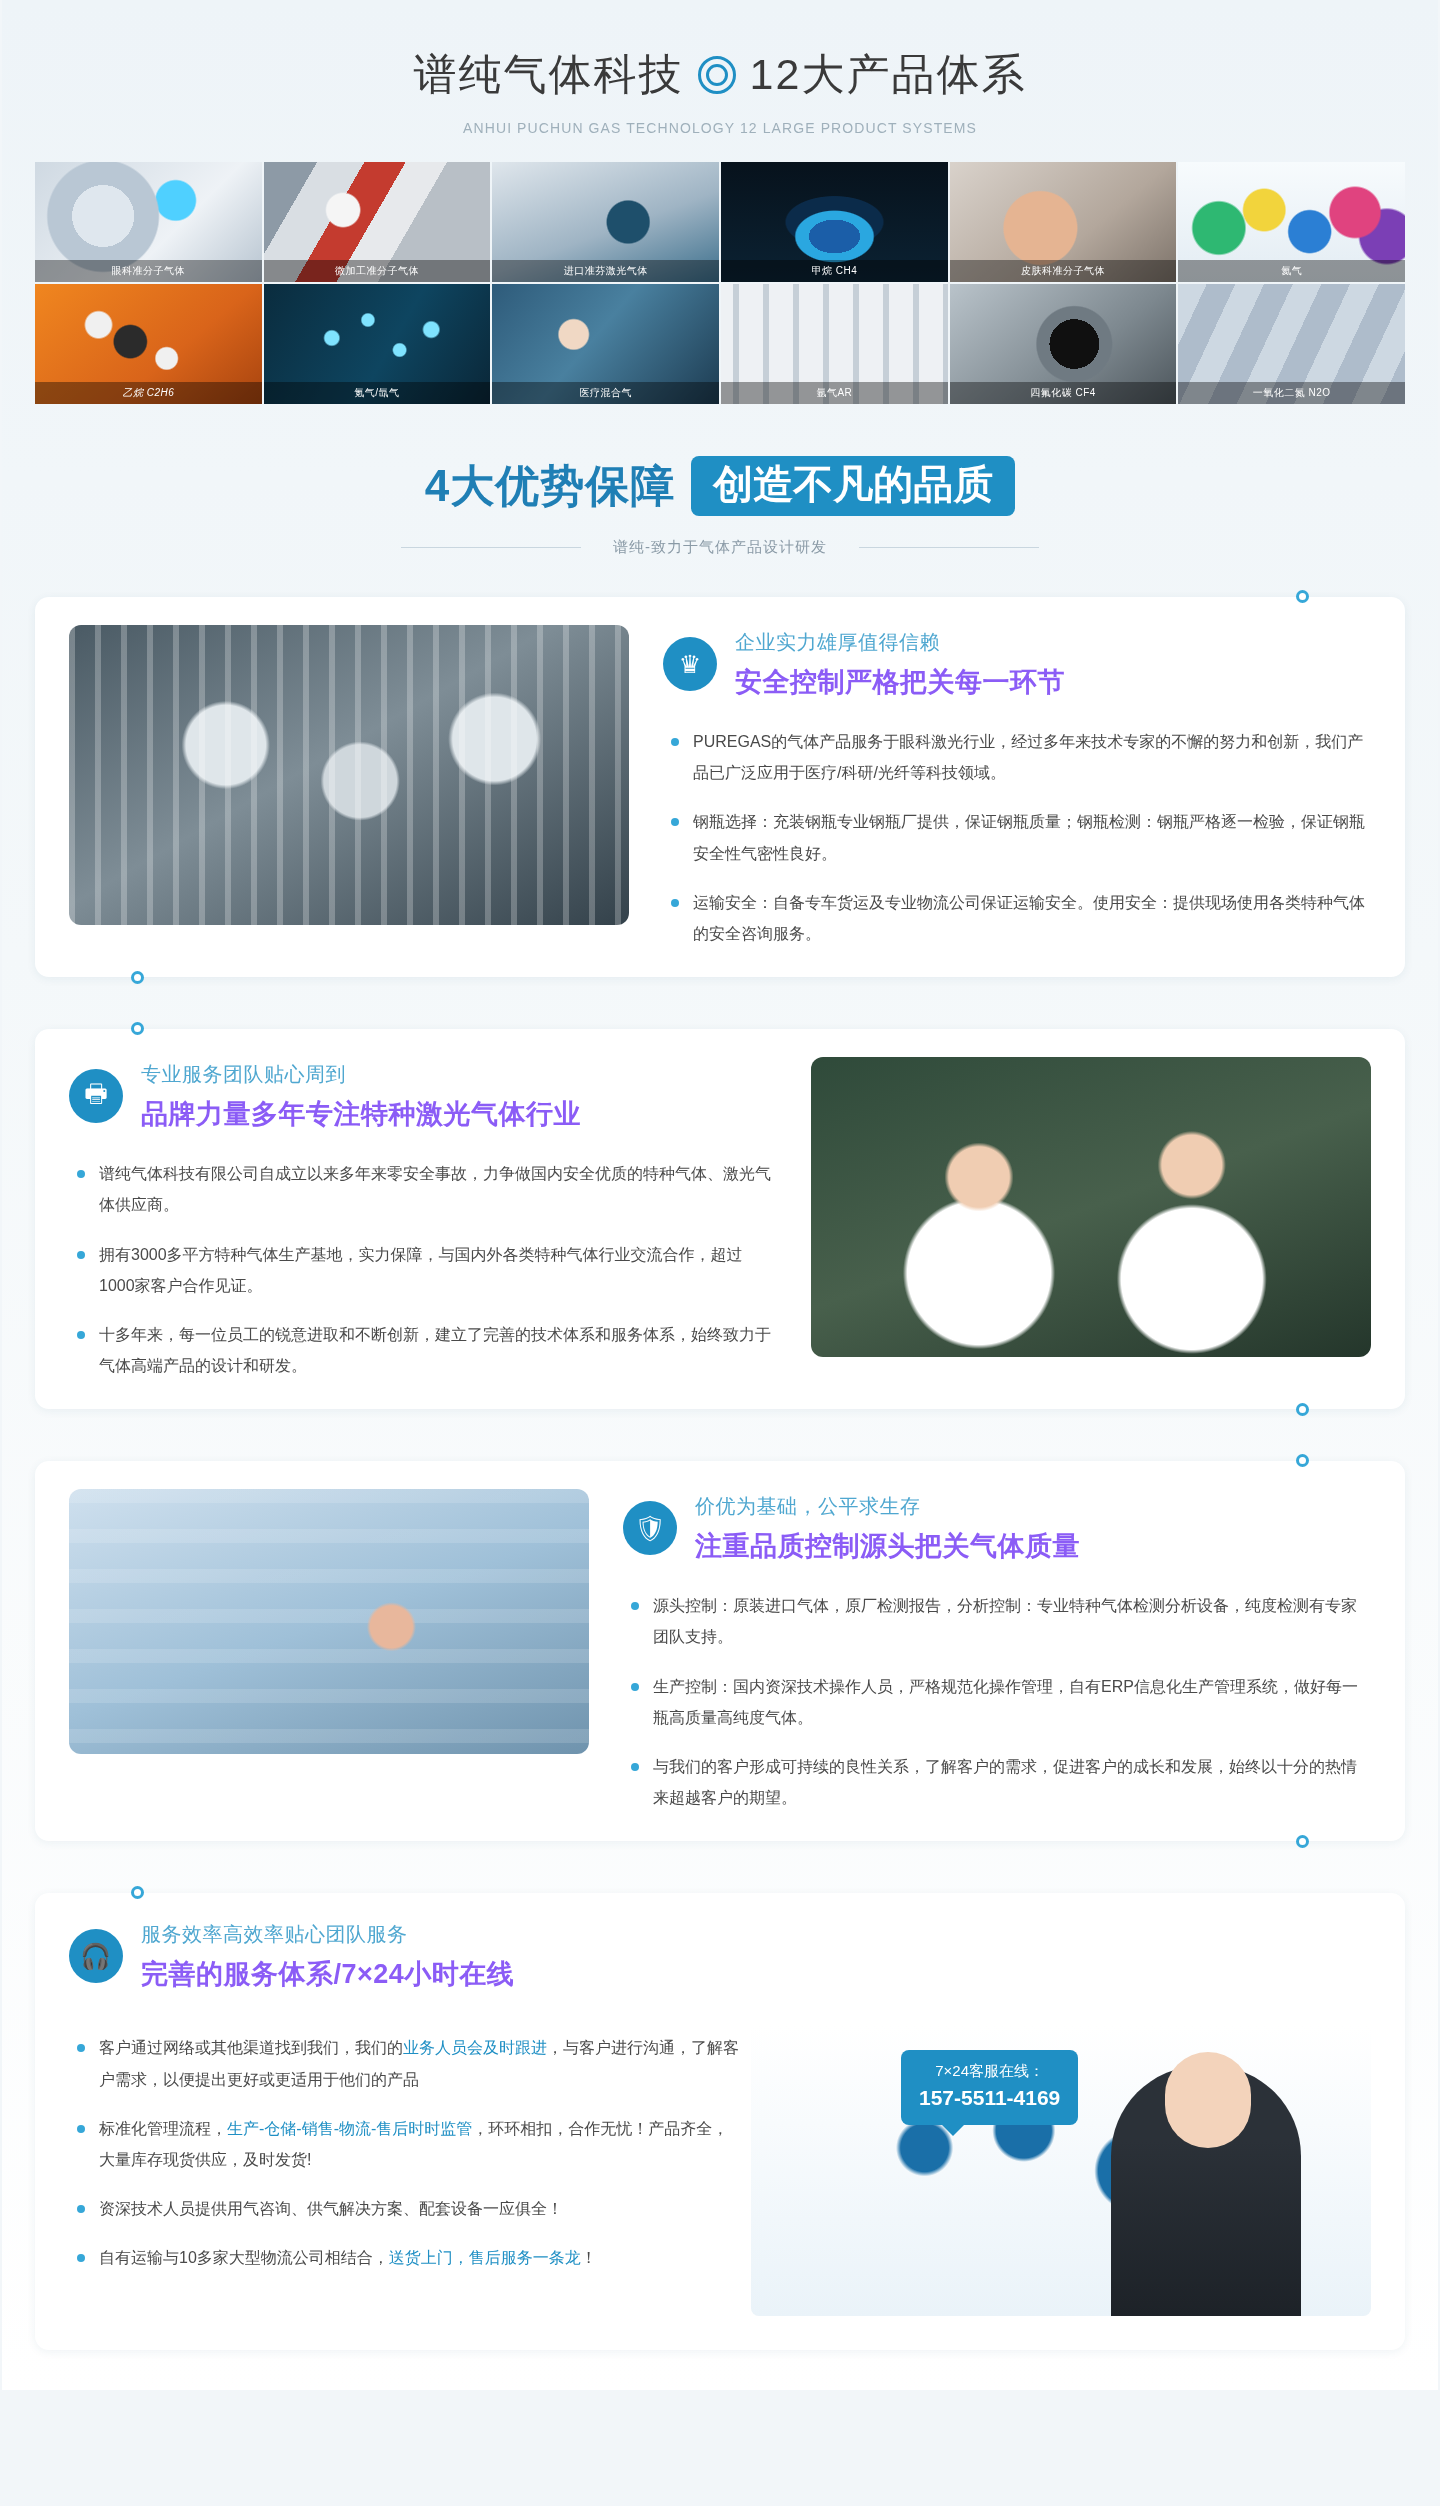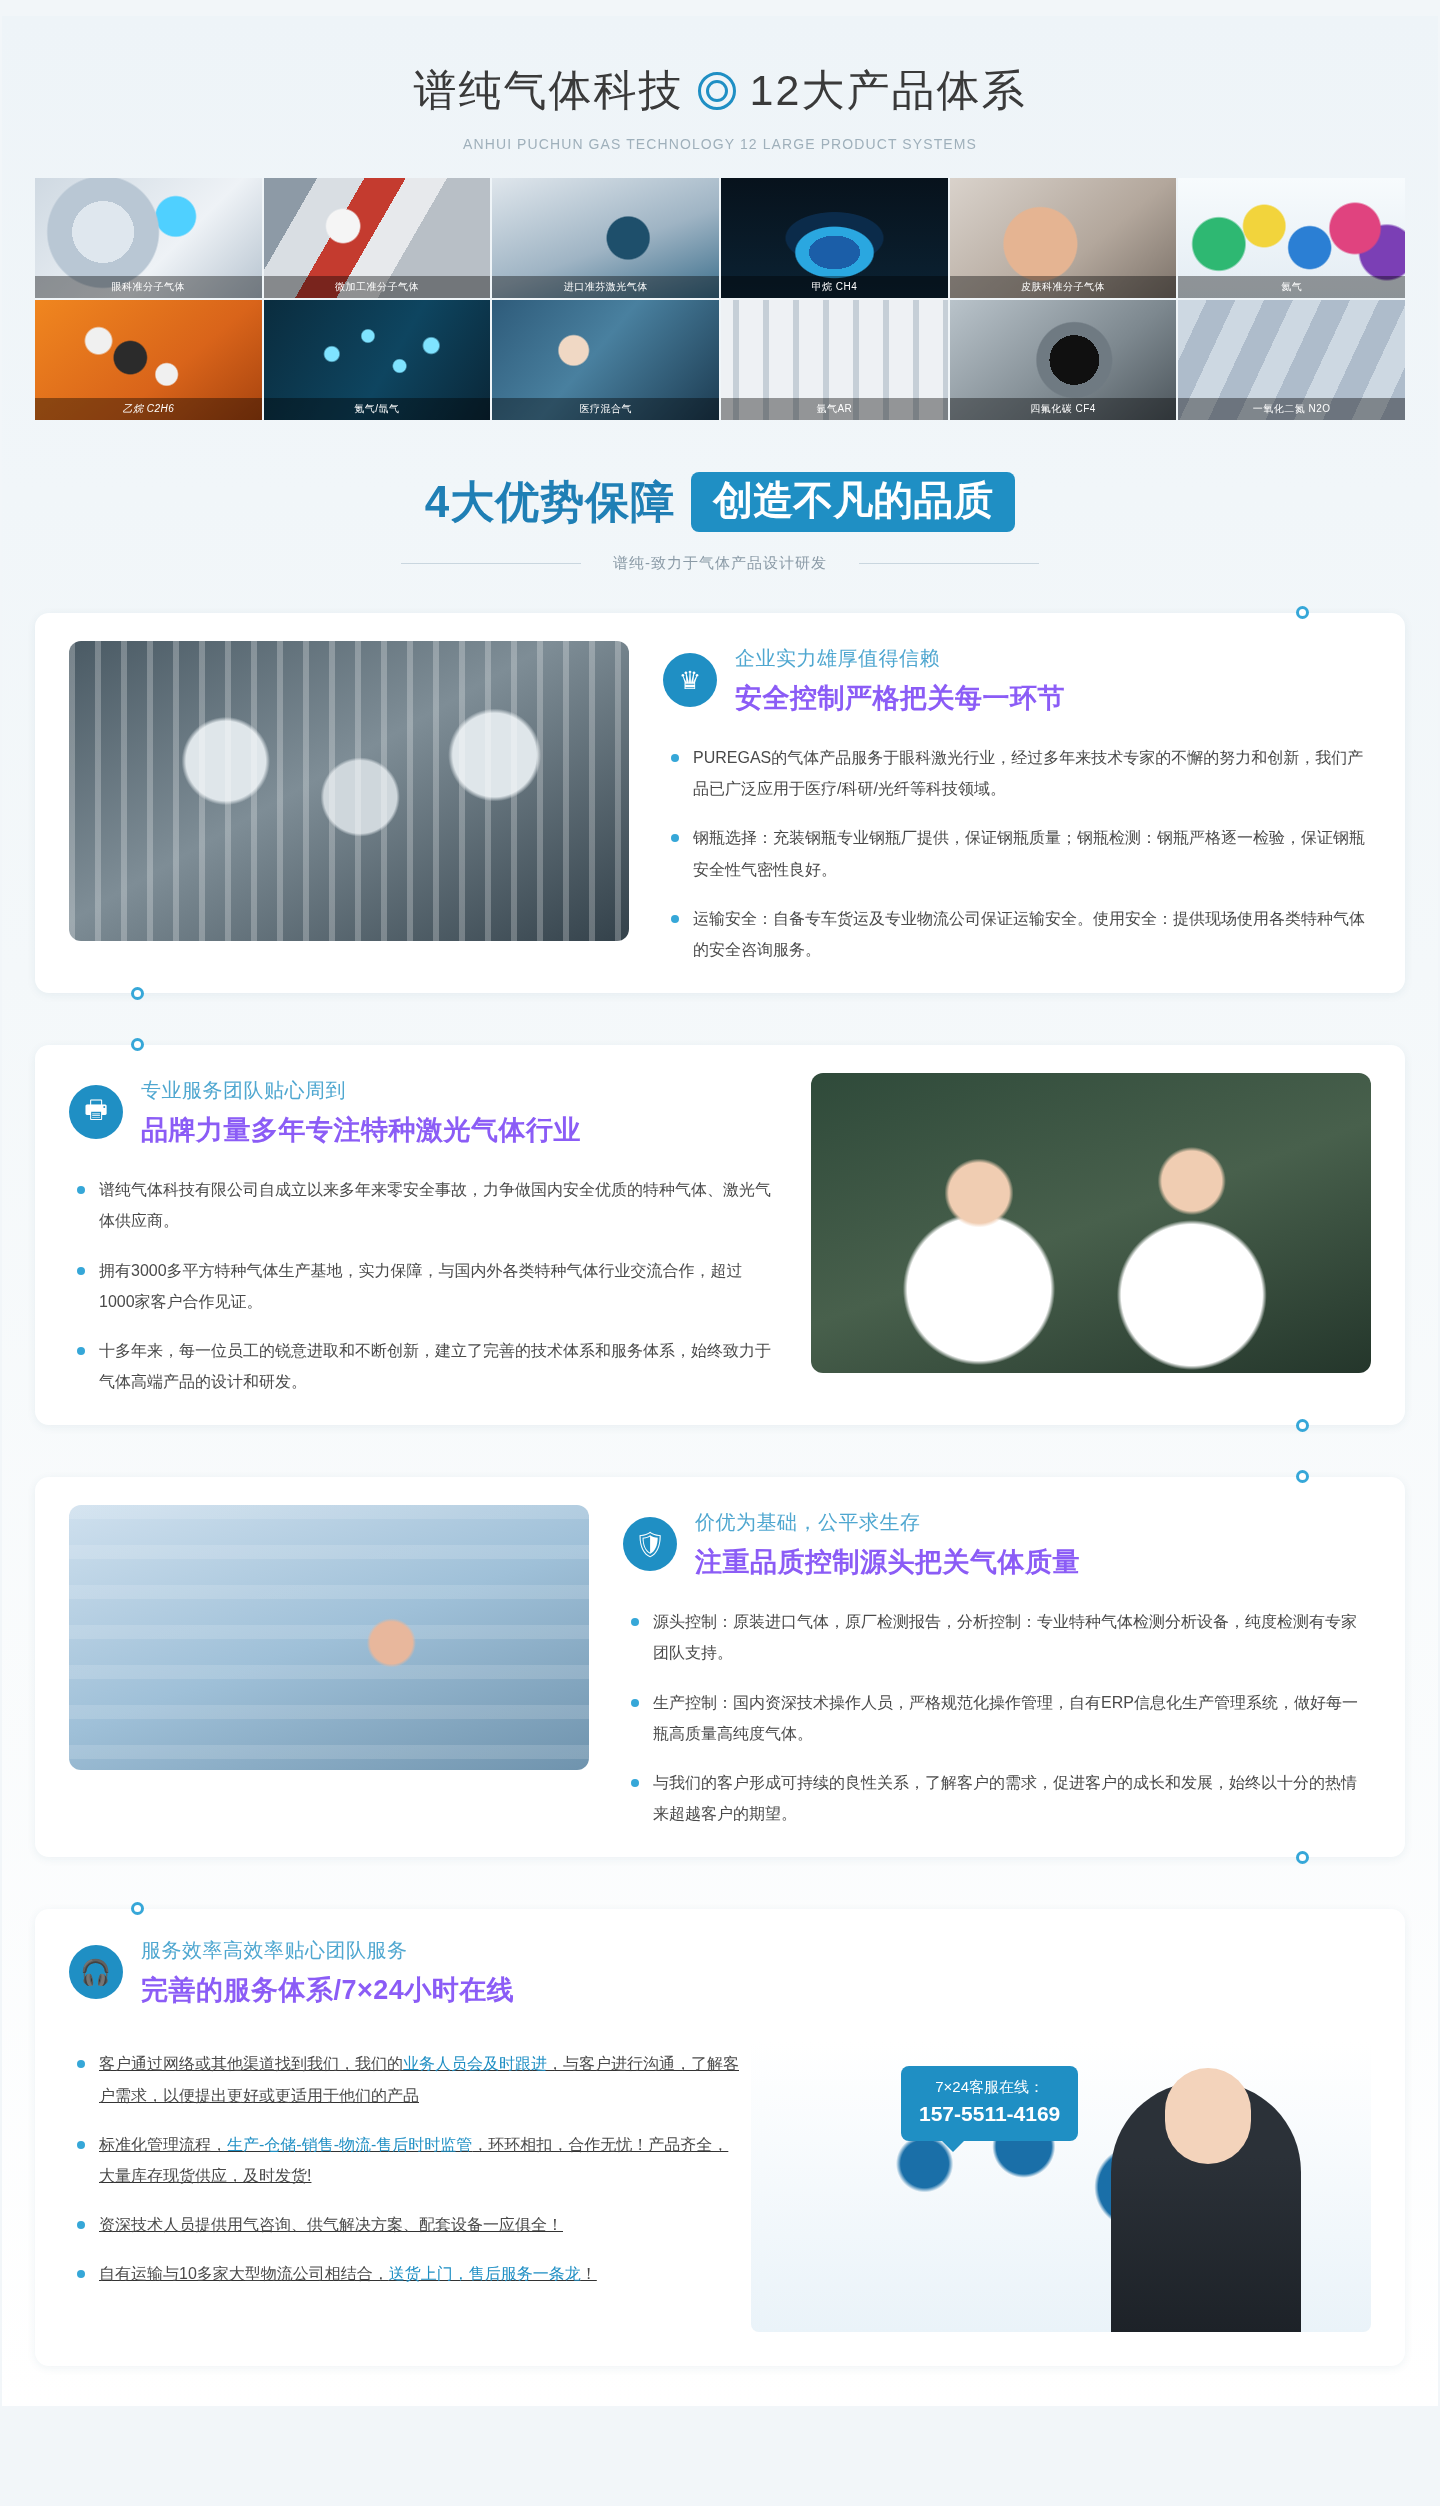--- a/index.html
+++ b/index.html
@@ -5,21 +5,21 @@
   * { box-sizing: border-box; margin: 0; padding: 0; }
   body {
     width: 1440px;
     background: #f2f6f9;
     font-family: "Liberation Sans", sans-serif;
     color: #333;
     -webkit-font-smoothing: antialiased;
   }
   .page {
     width: 1436px;
-    margin: 16px auto;
+    margin: 0 auto;
     background: linear-gradient(180deg,#eef4f8 0%, #f4f8fa 40%, #ffffff 100%);
     padding-bottom: 40px;
     position: relative;
     overflow: hidden;
   }
 
   
   .header { padding-top: 46px; text-align: center; }
   .header-title {
     font-size: 43px;
@@ -242,21 +242,21 @@
     width: 8px; height: 8px; border-radius: 50%;
     background: #36a7d8;
   }
   ul.points li:last-child { margin-bottom: 0; }
   .hl { color: #1f8fc4; }
 
   
   .card.last { flex-direction: column; gap: 0; padding-bottom: 34px; }
   .card.last .head-row { margin-bottom: 14px; }
   .last-body { display: flex; gap: 10px; align-items: flex-start; }
-  .last-body ul { flex: 1; padding-top: 6px; text-decoration: underline; }
+  .last-body ul { flex: 1; padding-top: 6px; }
   .service-art {
     flex: 0 0 620px;
     height: 290px;
     position: relative;
     border-radius: 8px;
     overflow: hidden;
   }
   .service-art .person {
     position: absolute; right: 70px; bottom: 0;
     width: 190px; height: 250px;

